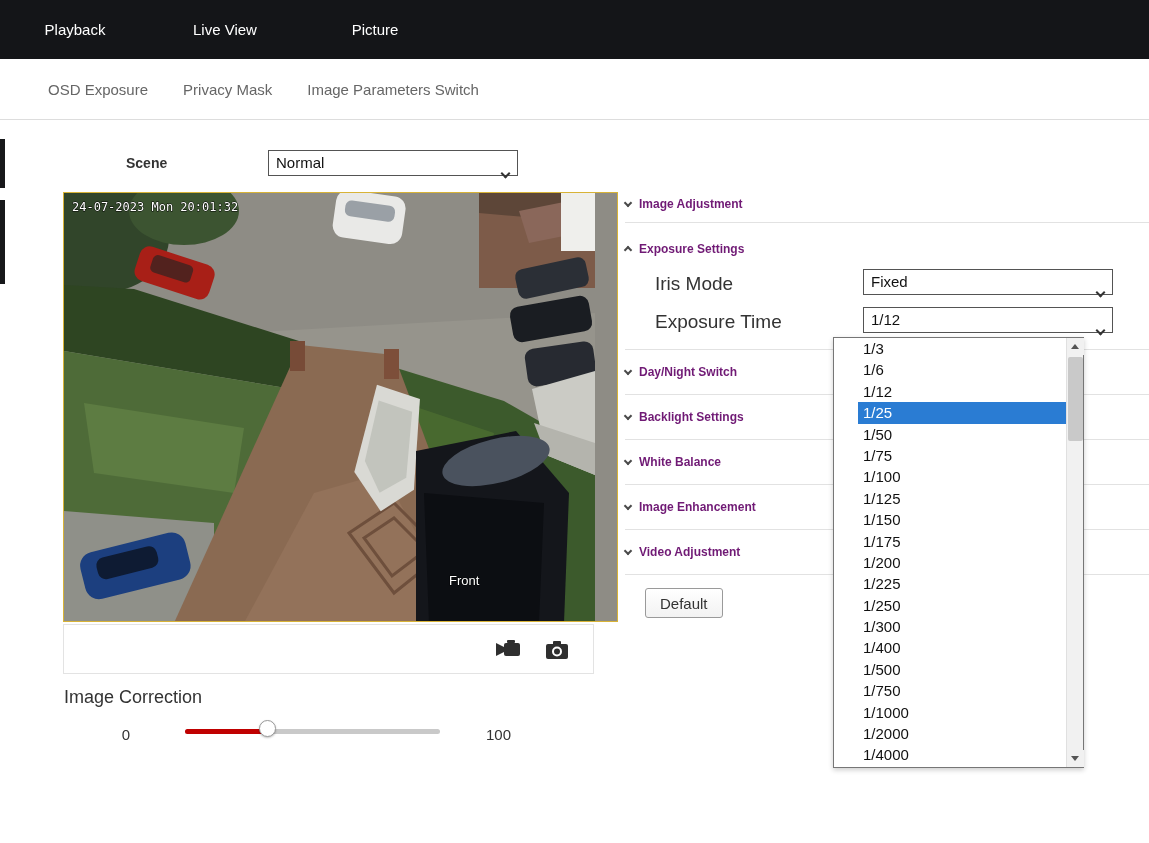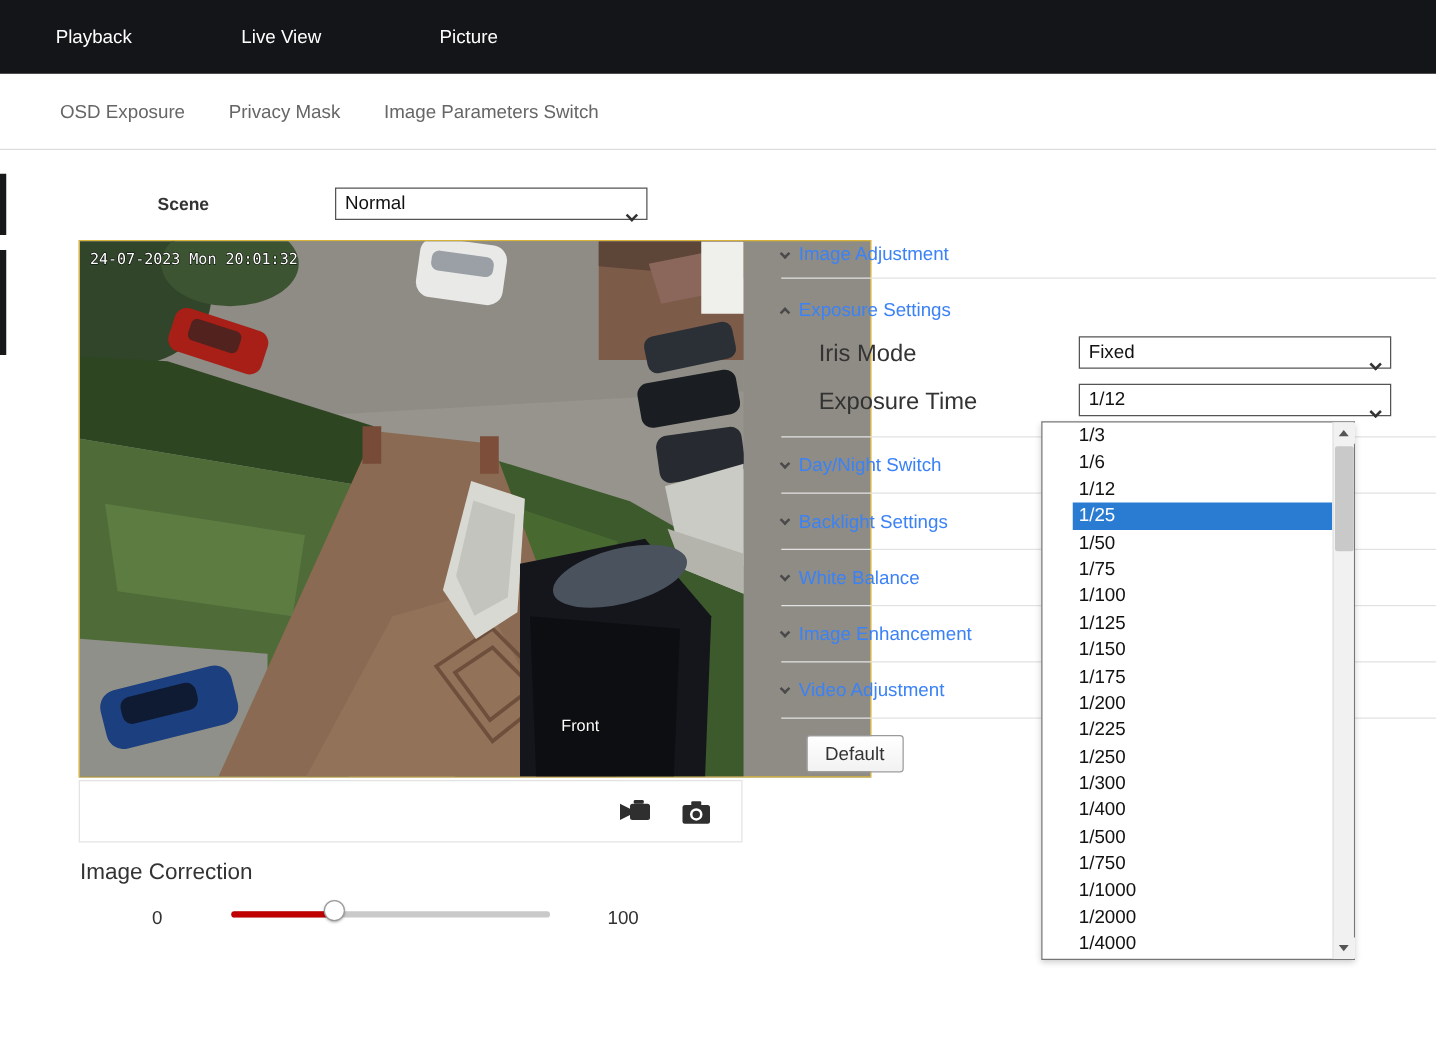--- a/index.html
+++ b/index.html
@@ -22,39 +22,39 @@
   
   .scene-label { position:absolute; left:82px; top:155px; font-size:14px; font-weight:bold; color:#333;margin-left:44px; }
   .combo { position:absolute; height:26px; background:#fff; border:1px solid #545454; font-size:15px; color:#111; line-height:24px; padding-left:7px; cursor:pointer; }
   .combo .chev-box { position:absolute; right:8px; top:9px; }
   .chev { display:inline-block; width:7px; height:7px; }
   .chev.down { border-right:2px solid #333; border-bottom:2px solid #333; transform:rotate(45deg); }
   .sec-chev.down { position:absolute; left:0; top:7px; width:6px; height:6px; border-right:2px solid #4a4a4a; border-bottom:2px solid #4a4a4a; transform:rotate(45deg); }
   .sec-chev.up { position:absolute; left:0; top:9px; width:6px; height:6px; border-left:2px solid #4a4a4a; border-top:2px solid #4a4a4a; transform:rotate(45deg); }
 
   
-  .preview { position:absolute; left:63px; top:192px; width:634px; height:430px; border:1px solid #d8b337; overflow:hidden; background:#8e8c85; }
+  .preview { position:absolute; left:63px; top:192px; width:555px; height:430px; border:1px solid #d8b337; overflow:hidden; background:#8e8c85; }
   .preview svg { display:block; }
   .ptoolbar { position:absolute; left:63px; top:624px; width:531px; height:50px; border:1px solid #e3e3e3; background:#fff; }
   .ptool-icon { position:absolute; top:14px; width:26px; height:22px; cursor:pointer; }
   .ptool-icon.video { right:72px; }
   .ptool-icon.snap { right:22px; }
 
   
   .ic-label { position:absolute; left:64px; top:687px; font-size:18px; color:#333; }
   .slider-min { position:absolute; left:100px; top:726px; width:30px; text-align:right; font-size:15px; color:#333; }
   .slider-max { position:absolute; left:486px; top:726px; font-size:15px; color:#333; }
   .slider-track { position:absolute; left:185px; top:729px; width:255px; height:5px; border-radius:3px; background:#c9c9c9; cursor:pointer; }
   .slider-fill { position:absolute; left:0; top:0; height:5px; width:82px; border-radius:3px; background:#c00000; }
   .slider-thumb { position:absolute; left:259px; top:720px; width:17px; height:17px; border-radius:50%; background:#fff; border:1px solid #9a9a9a; box-shadow:0 1px 2px rgba(0,0,0,.25); cursor:grab; }
 
   
   .rpanel { position:absolute; left:625px; top:185px; width:524px; }
   .sec { position:relative; border-bottom:1px solid #e2e2e2; }
-  .sec-head { position:relative; padding-left:14px; font-size:15px; font-weight:normal; color:#3b82f6; cursor:pointer; }
+  .sec-head { position:relative; padding-left:14px; font-size:12px; font-weight:bold; color:#701a75; cursor:pointer; }
   .sec.collapsed { height:45px; }
   .sec.collapsed .sec-head { line-height:45px; }
   .sec.first { height:38px; }
   .sec.first .sec-head { line-height:38px; }
   .sec.expanded { height:127px; padding-top:15px; }
   .sec.expanded .sec-head { line-height:22px; }
   .form-row { position:relative; height:26px; margin-left:30px; }
   .form-row.iris { margin-top:9px; }
   .form-row.exp { margin-top:12px; }
   .form-label { position:absolute; left:0; top:4px; font-size:19px; color:#333; }

